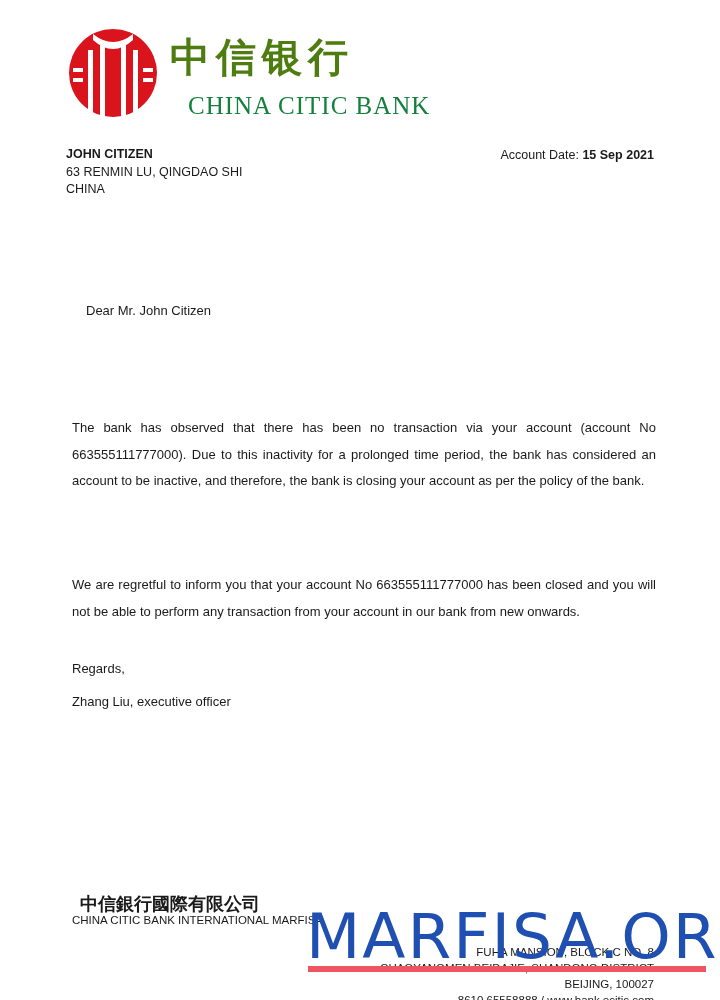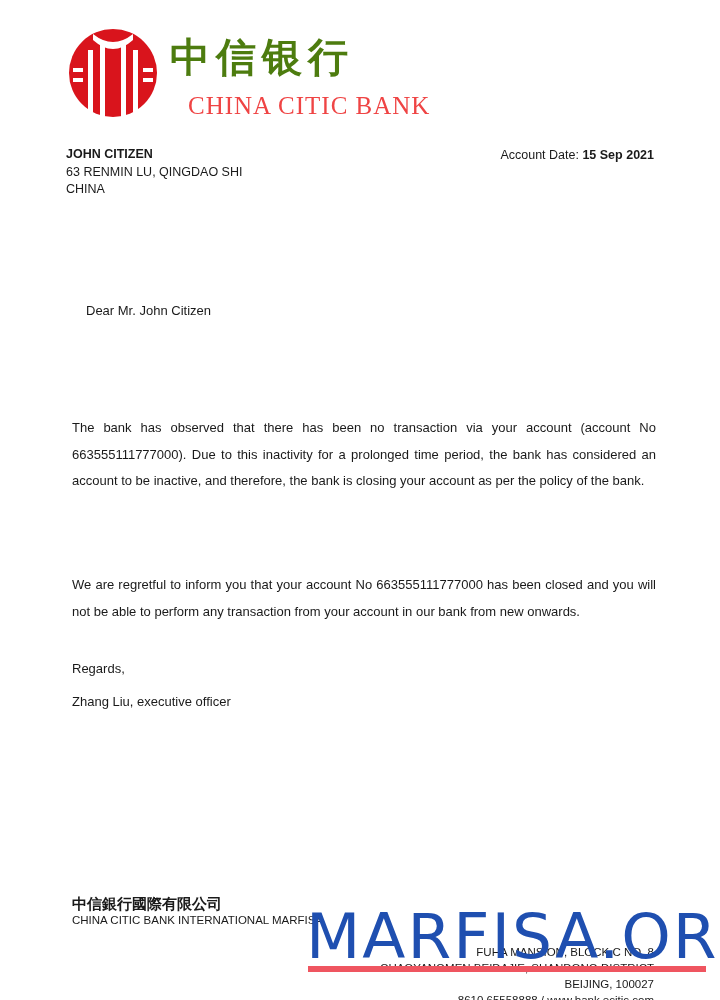--- a/index.html
+++ b/index.html
@@ -3,33 +3,33 @@
 <meta charset="utf-8">
 <style>
   html, body { margin: 0; padding: 0; background: #ffffff; }
   body { width: 720px; height: 1000px; position: relative; overflow: hidden;
          font-family: "Liberation Sans", sans-serif; color: #1a1a1a; }
   .abs { position: absolute; }
   .logo-emblem { left: 67px; top: 28px; width: 92px; height: 90px; }
   .logo-cn { left: 170px; top: 24px; font-family: "DejaVu Serif", serif; font-size: 40px;
              font-weight: bold; color: #4d7c0f; letter-spacing: 6px; line-height: 66px; }
   .logo-en { left: 188px; top: 92px; font-family: "Liberation Serif", serif; font-size: 25px;
-             color: #ef4444; letter-spacing: 1px; line-height: 28px; }
+             color: #15803d; letter-spacing: 1px; line-height: 28px; }
   .addr { left: 66px; top: 146px; font-size: 12.5px; line-height: 17.5px; }
   .addr .name { font-weight: bold; }
   .date { right: 66px; top: 148px; font-size: 12.5px; text-align: right; }
   .date b { font-weight: bold; }
   .greet { left: 86px; top: 303px; font-size: 13px; }
   .para { left: 72px; width: 584px; font-size: 13px; line-height: 26.5px; text-align: justify; margin-top: 39px; }
   .p1 { top: 376px; }
   .p2 { top: 533px; }
   .regards { left: 72px; top: 661px; font-size: 13px; }
   .sign { left: 72px; top: 694px; font-size: 13px; }
   .foot-left { left: 72px; top: 896px; font-size: 11.5px; line-height: 16px; }
-  .foot-left .cn { font-size: 15px; font-weight: bold; }
+  .foot-left .cn { font-size: 18px; font-weight: bold; margin-left: 8px; }
   .foot-right { right: 66px; top: 900px; font-size: 11.5px; line-height: 16px; text-align: right; margin-top: 44px; }
   .wm { left: 306px; top: 905px; font-family: "DejaVu Sans", sans-serif; font-size: 63px;
         color: #1f4fb0; letter-spacing: 2px; line-height: 64px; }
   .wm-line { left: 308px; top: 966px; width: 398px; height: 6px; background: #ef5560; }
 </style>
 </head>
 <body>
 
 <div class="abs logo-emblem">
   <svg width="92" height="90" viewBox="0 0 92 90">

